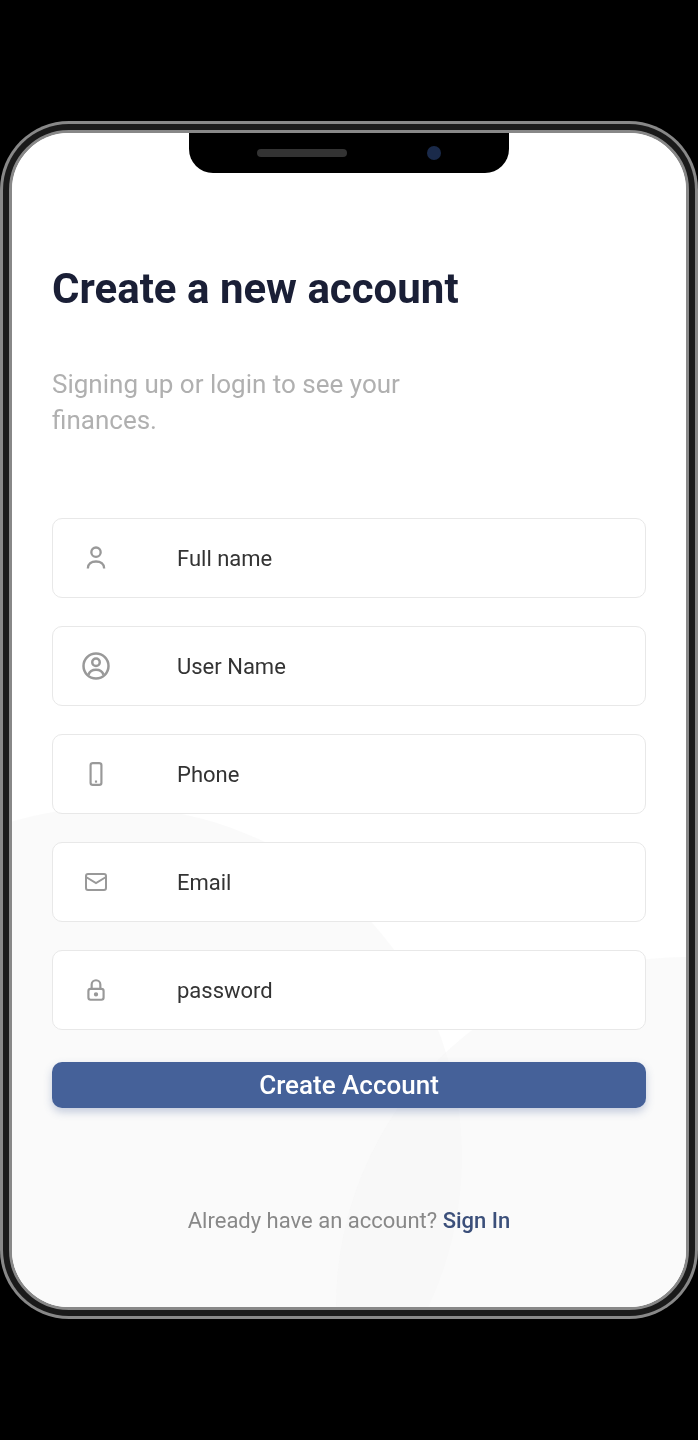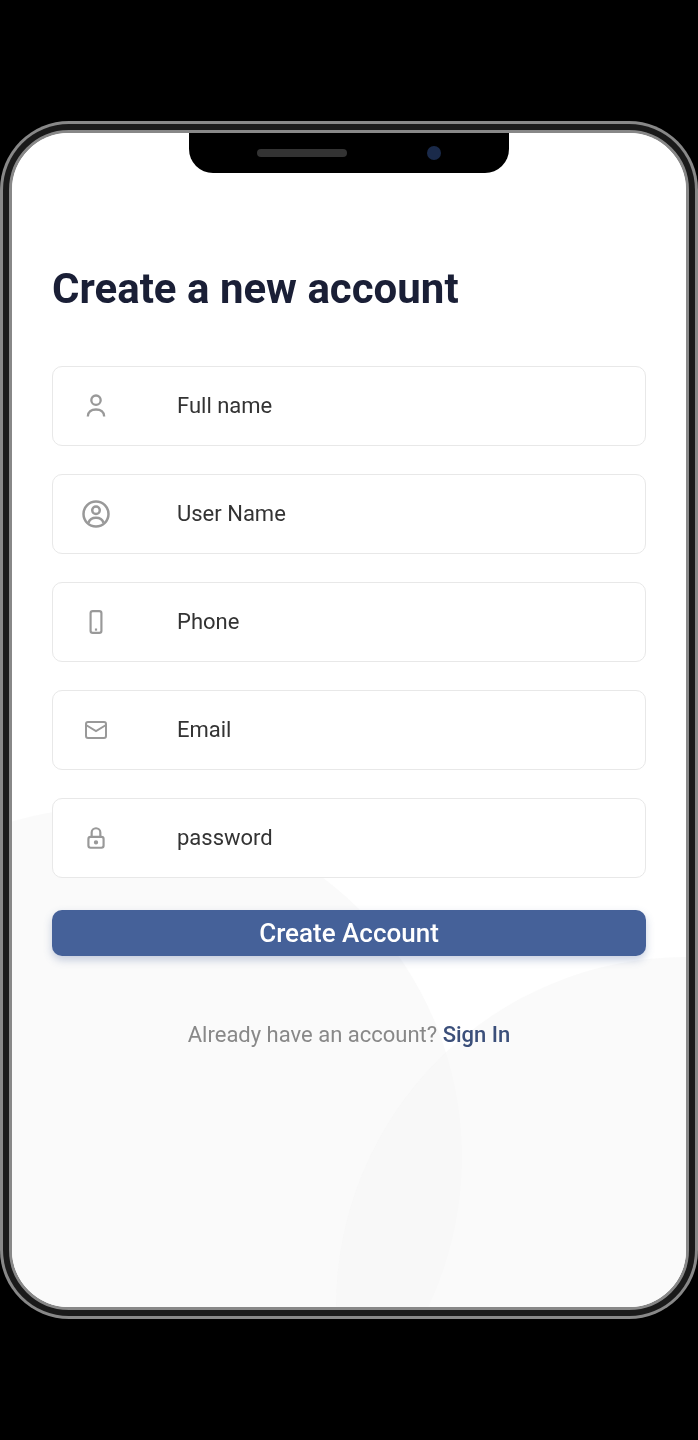--- a/index.html
+++ b/index.html
@@ -130,21 +130,21 @@
       border-radius: 10px;
       padding: 8px;
       font-size: 26px;
       font-weight: 500;
       cursor: pointer;
       margin-top: 4px;
       box-shadow: 0 4px 8px rgba(69, 97, 153, 0.3);
     }
     .footer {
       text-align: center;
-      margin-top: 66px;
+      margin-top: 100px;
       font-size: 22px;
       color: #888;
     }
     .footer-link {
       color: #3b4f7a;
       font-weight: 500;
       cursor: pointer;
     }
     svg { display: block; }
   </style>
@@ -155,20 +155,21 @@
   <div class="notch">
     <div class="speaker"></div>
     <div class="camera"></div>
   </div>
   <div class="screen">
     <div class="bg-shape bg-shape-1"></div>
     <div class="bg-shape bg-shape-2"></div>
     <div class="content">
 
       <h1 class="title">Create a new account</h1>
+      <p class="subtitle">Signing up or login to see your finances.</p>
 
       <div class="input-group">
         <span class="input-icon">
           <svg width="28" height="28" viewBox="0 0 24 24" fill="none" stroke="currentColor" stroke-width="2">
             <circle cx="12" cy="7" r="4"></circle>
               <path d="M5 21c0-4 3-6 7-6s7 2 7 6"></path>
           </svg>
         </span>
         <input class="input-field" type="text" placeholder="Full name" style="">
       </div>

